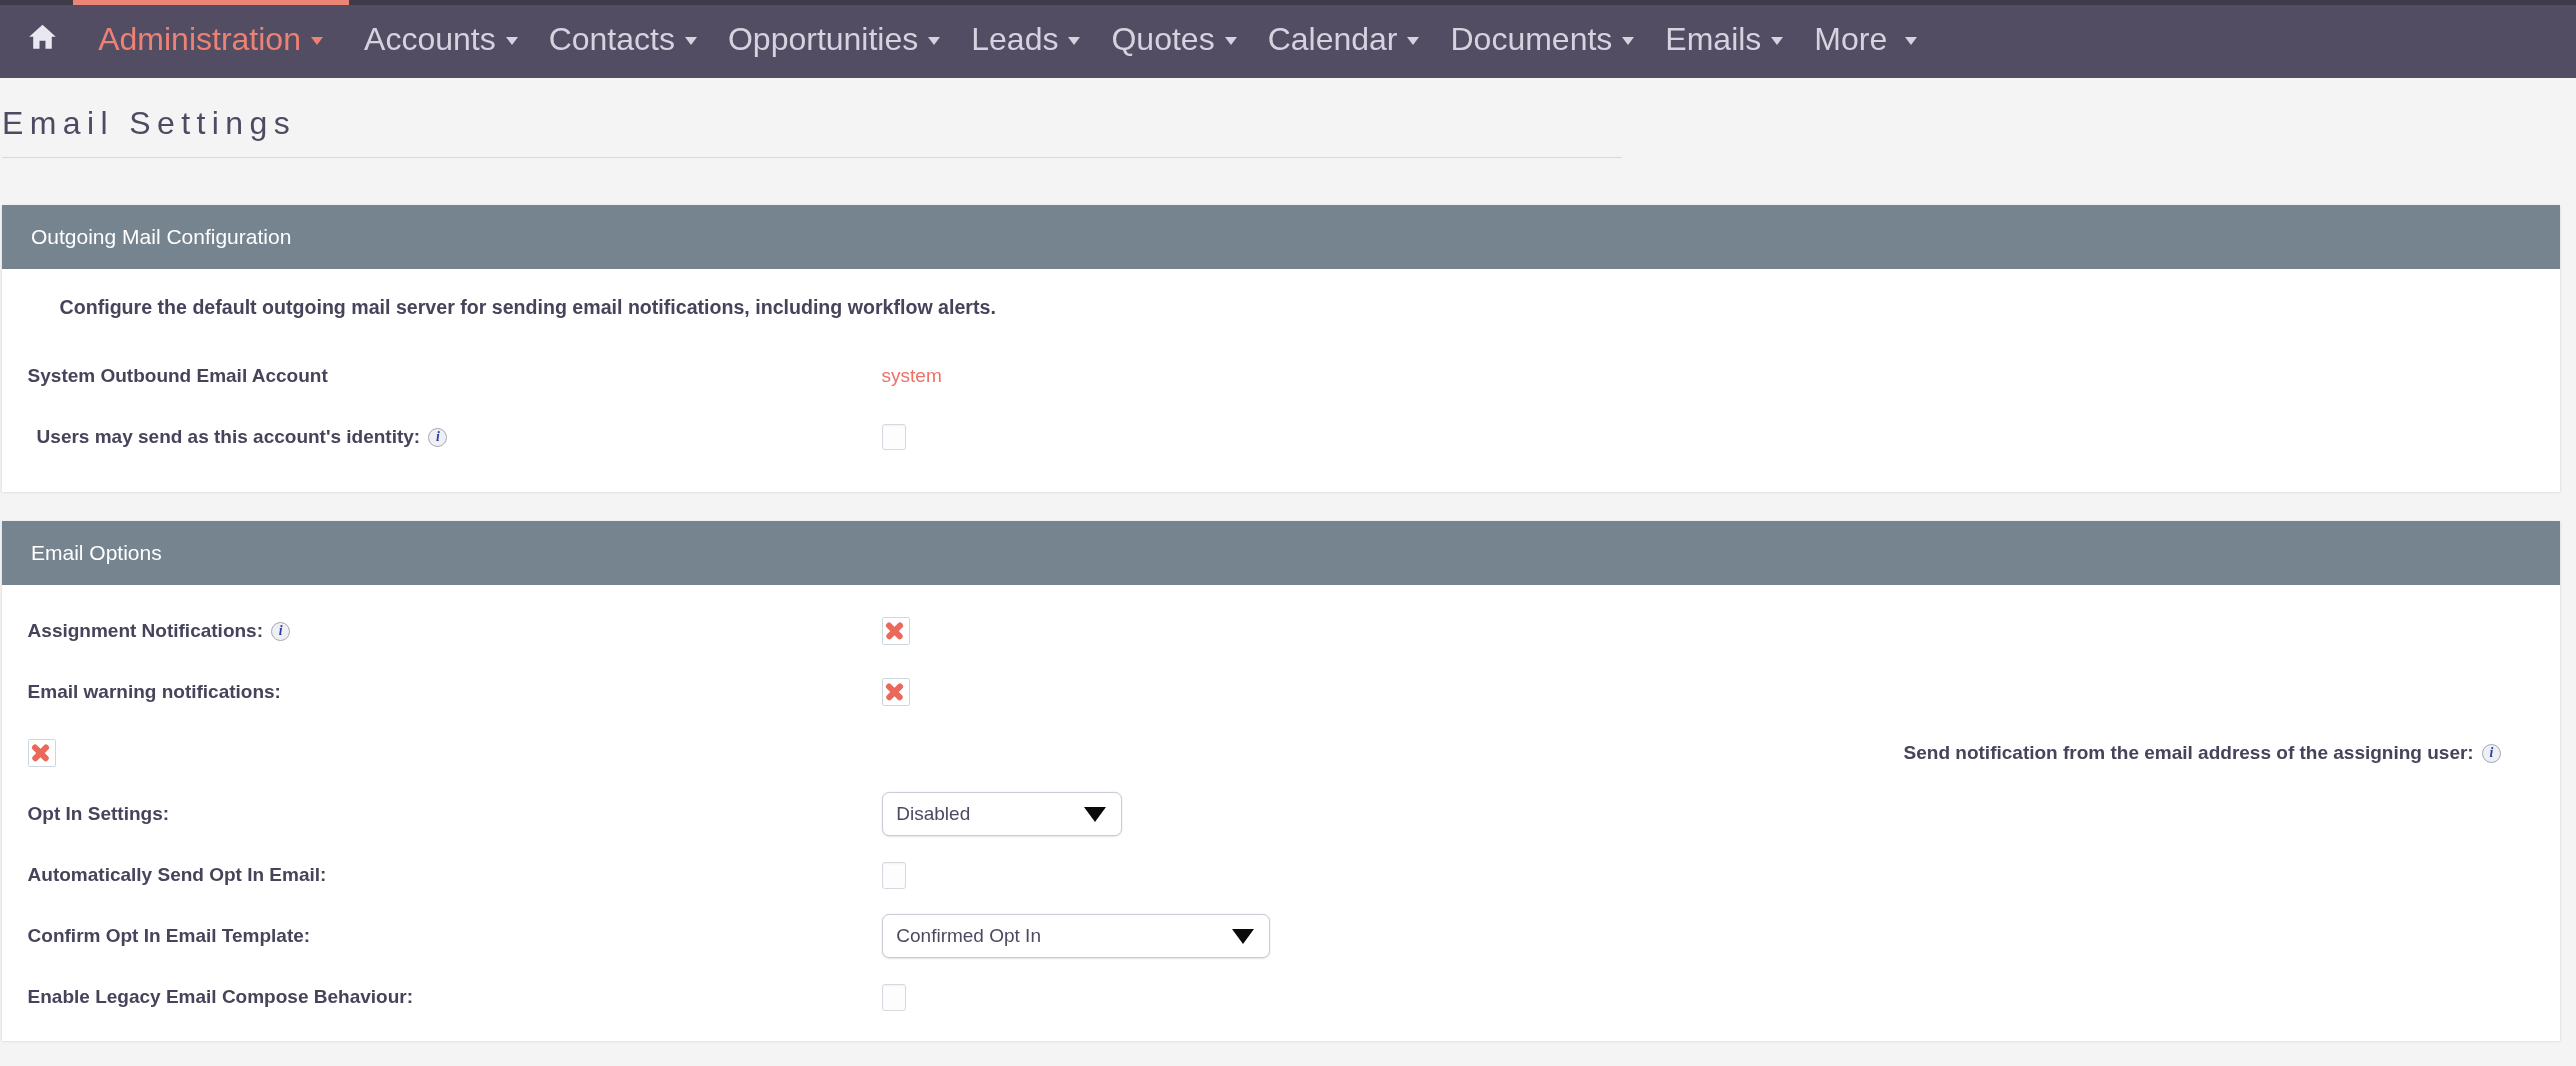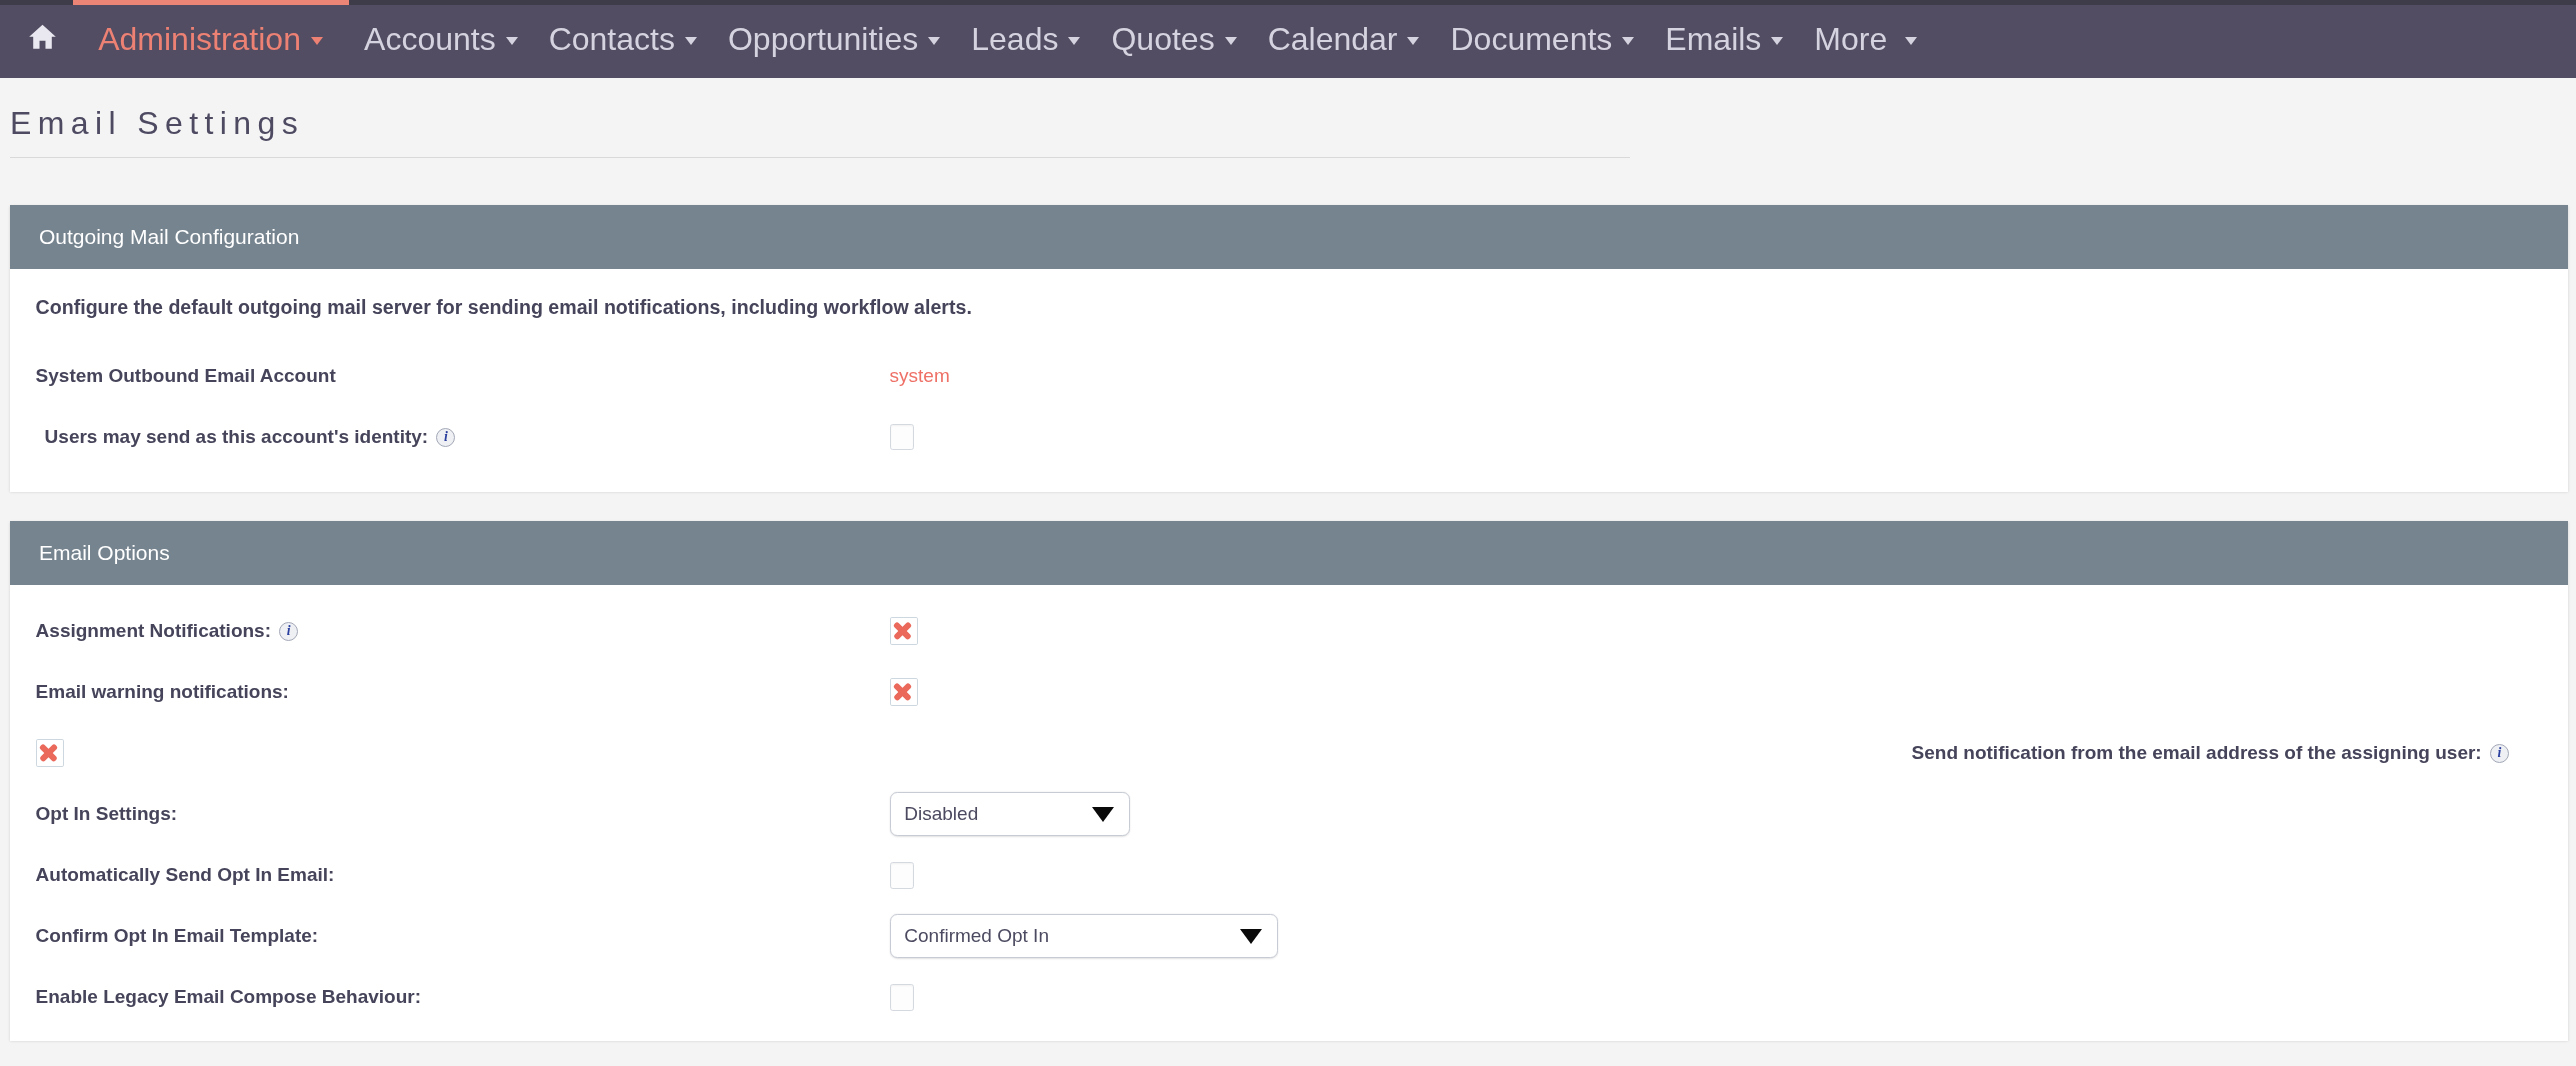--- a/index.html
+++ b/index.html
@@ -44,21 +44,21 @@
   .caret {
     display:inline-block; width:0; height:0;
     border-left:6.4px solid transparent;
     border-right:6.4px solid transparent;
     border-top:8.2px solid currentColor;
     margin-left:10px; margin-top:3.7px;
   }
   .caret.caret-far { margin-left:17.4px; }
 
   
-  .content { padding-left:10px; }
+  .content { padding-left:2px; }
   .page-title {
     margin-top:27px;
     font-size:32px;
     font-weight:300;
     letter-spacing:6.4px;
     color:#4d4a62;
   }
   .title-rule {
     margin-top:14.6px;
     width:1620px; height:0;
@@ -80,20 +80,21 @@
     font-size:21px;
     display:flex; align-items:center;
     padding-left:29px;
   }
   .panel-body { padding:0 0 24px 25.6px; }
   .panel-desc {
     padding-top:27px;
     font-size:19.6px;
     font-weight:bold;
     color:#45445a;
+    margin-left:32px;
   }
 
   .form-row {
     position:relative;
     height:61px;
     display:flex; align-items:center;
   }
   .form-row.first { margin-top:27px;text-align:center; }
   .panel-2 .panel-body { padding-top:16.4px; padding-bottom:12.8px; }
   .row-label {

